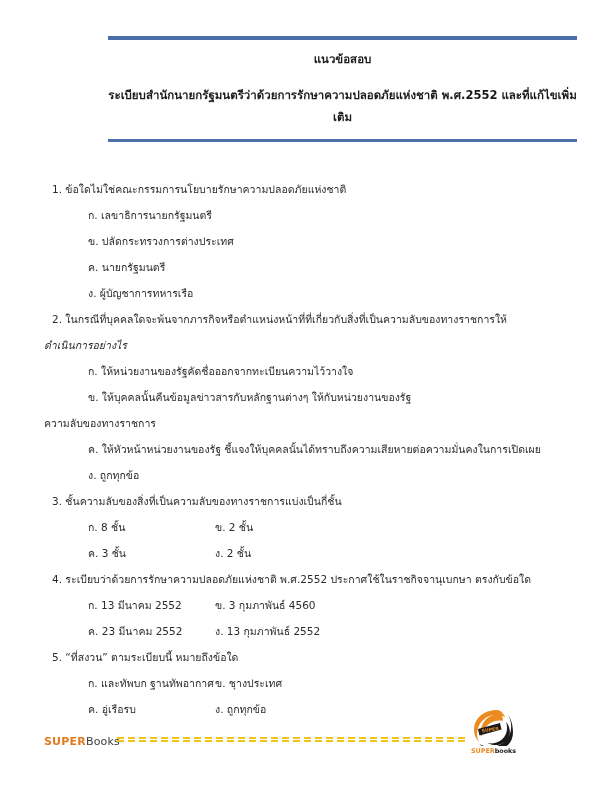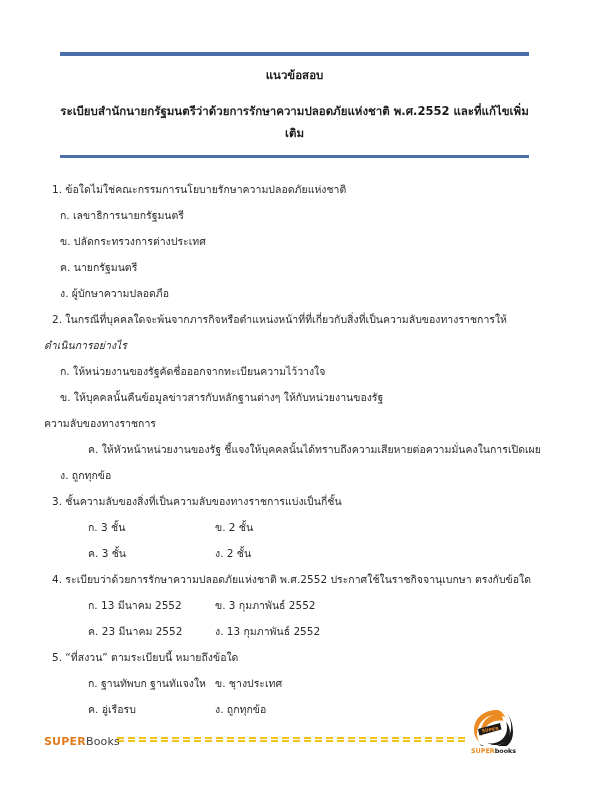--- a/index.html
+++ b/index.html
@@ -20,22 +20,23 @@
     position: relative;
     width: 611px;
     height: 786px;
     box-sizing: border-box;
   }
 
   
   .header-block {
     position: absolute;
     left: 0;
-    top: 52px;
+    top: 36px;
     width: 526px;
+    padding-left: 48px;
   }
   .hdr-rule-top {
     width: 469px;
     margin-left: 60px;
     height: 4px;
     background: #4a6fab;
   }
   .hdr-rule-bottom {
     width: 469px;
     margin-left: 60px;
@@ -87,21 +88,21 @@
     padding: 0;
     list-style: none;
   }
   .opt-row {
     display: flex;
     font-size: 10.5px;
     line-height: 26px;
     color: #2b2b2b;
   }
   .opt-single {
-    padding-left: 60px;
+    padding-left: 88px;
     font-size: 10.5px;
     line-height: 26px;
     color: #2b2b2b;
   }
   .opt-single.wrapfull {
     padding-left: 88px;
     padding-right: 35px;
   }
   .opt-col-a {
     width: 215px;
@@ -187,69 +188,69 @@
   </div>
 
   <div class="content">
 
     <div class="q-block">
       <div class="q-stem">1. ข้อใดไม่ใช่คณะกรรมการนโยบายรักษาความปลอดภัยแห่งชาติ</div>
       <div class="opt-list">
         <div class="opt-single">ก. เลขาธิการนายกรัฐมนตรี</div>
         <div class="opt-single">ข. ปลัดกระทรวงการต่างประเทศ</div>
         <div class="opt-single">ค. นายกรัฐมนตรี</div>
-        <div class="opt-single">ง. ผู้บักษาความปลอดภือ</div>
+        <div class="opt-single">ง. ผู้บัญชาการทหารเรือ</div>
       </div>
     </div>
 
     <div class="q-block">
       <div class="q-stem">2. ในกรณีที่บุคคลใดจะพ้นจากภารกิจหรือตำแหน่งหน้าที่ที่เกี่ยวกับสิ่งที่เป็นความลับของทางราชการให้</div>
       <div class="q-stem" style="padding-left:44px;font-style:italic;">ดำเนินการอย่างไร</div>
       <div class="opt-list">
         <div class="opt-single">ก. ให้หน่วยงานของรัฐคัดชื่อออกจากทะเบียนความไว้วางใจ</div>
         <div class="opt-single">ข. ให้บุคคลนั้นคืนข้อมูลข่าวสารกับหลักฐานต่างๆ ให้กับหน่วยงานของรัฐ</div>
         <div class="opt-single" style="padding-left:44px;">ความลับของทางราชการ</div>
         <div class="opt-single wrapfull">ค. ให้หัวหน้าหน่วยงานของรัฐ ชี้แจงให้บุคคลนั้นได้ทราบถึงความเสียหายต่อความมั่นคงในการเปิดเผย</div>
         <div class="opt-single">ง. ถูกทุกข้อ</div>
       </div>
     </div>
 
     <div class="q-block">
       <div class="q-stem">3. ชั้นความลับของสิ่งที่เป็นความลับของทางราชการแบ่งเป็นกี่ชั้น</div>
       <div class="opt-list">
         <div class="opt-row">
-          <div class="opt-col-a">ก. 3 ชั้น</div>
+          <div class="opt-col-a">ก. 8 ชั้น</div>
           <div class="opt-col-b">ข. 2 ชั้น</div>
         </div>
         <div class="opt-row">
           <div class="opt-col-a">ค. 3 ชั้น</div>
           <div class="opt-col-b">ง. 2 ชั้น</div>
         </div>
       </div>
     </div>
 
     <div class="q-block">
       <div class="q-stem">4. ระเบียบว่าด้วยการรักษาความปลอดภัยแห่งชาติ พ.ศ.2552 ประกาศใช้ในราชกิจจานุเบกษา ตรงกับข้อใด</div>
       <div class="opt-list">
         <div class="opt-row">
           <div class="opt-col-a">ก. 13 มีนาคม 2552</div>
-          <div class="opt-col-b">ข. 3 กุมภาพันธ์ 2552</div>
+          <div class="opt-col-b">ข. 3 กุมภาพันธ์ 4560</div>
         </div>
         <div class="opt-row">
           <div class="opt-col-a">ค. 23 มีนาคม 2552</div>
           <div class="opt-col-b">ง. 13 กุมภาพันธ์ 2552</div>
         </div>
       </div>
     </div>
 
     <div class="q-block">
       <div class="q-stem">5. “ที่สงวน” ตามระเบียบนี้ หมายถึงข้อใด</div>
       <div class="opt-list">
         <div class="opt-row">
-          <div class="opt-col-a">ก. ฐานทัพบก ฐานทัแจงให</div>
+          <div class="opt-col-a">ก. และทัพบก ฐานทัพอากาศ</div>
           <div class="opt-col-b">ข. ชุางประเทศ</div>
         </div>
         <div class="opt-row">
           <div class="opt-col-a">ค. อู่เรือรบ</div>
           <div class="opt-col-b">ง. ถูกทุกข้อ</div>
         </div>
       </div>
     </div>
 
   </div>

